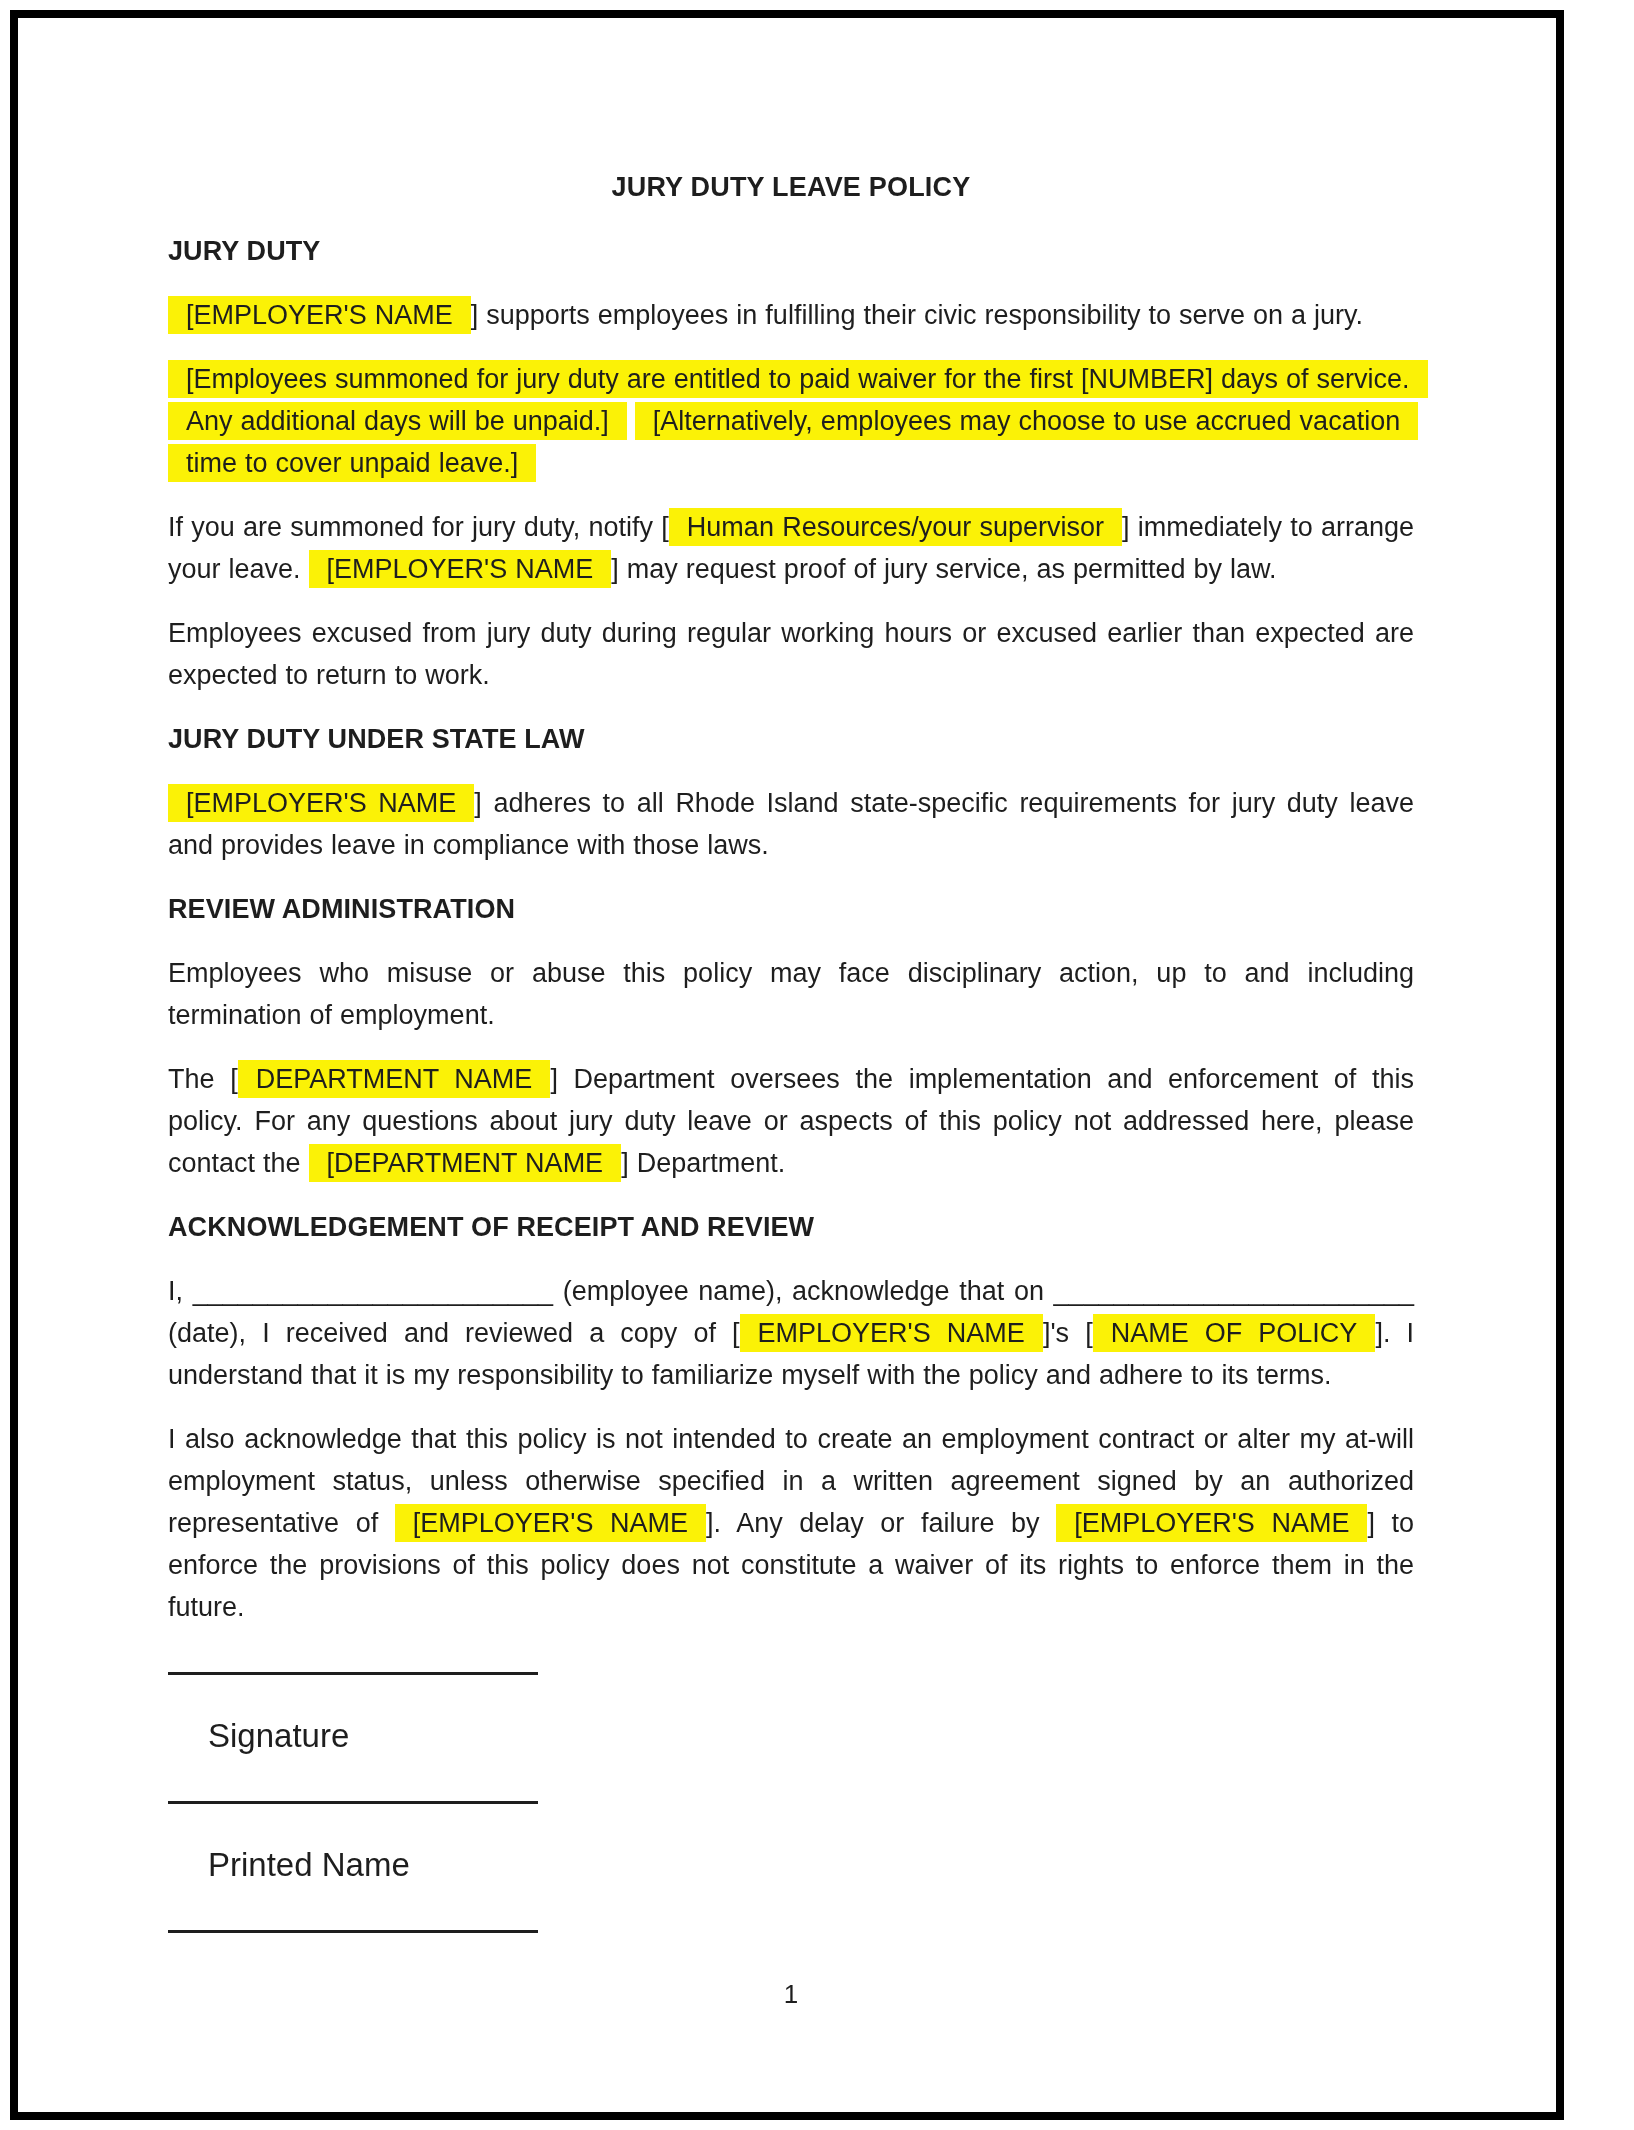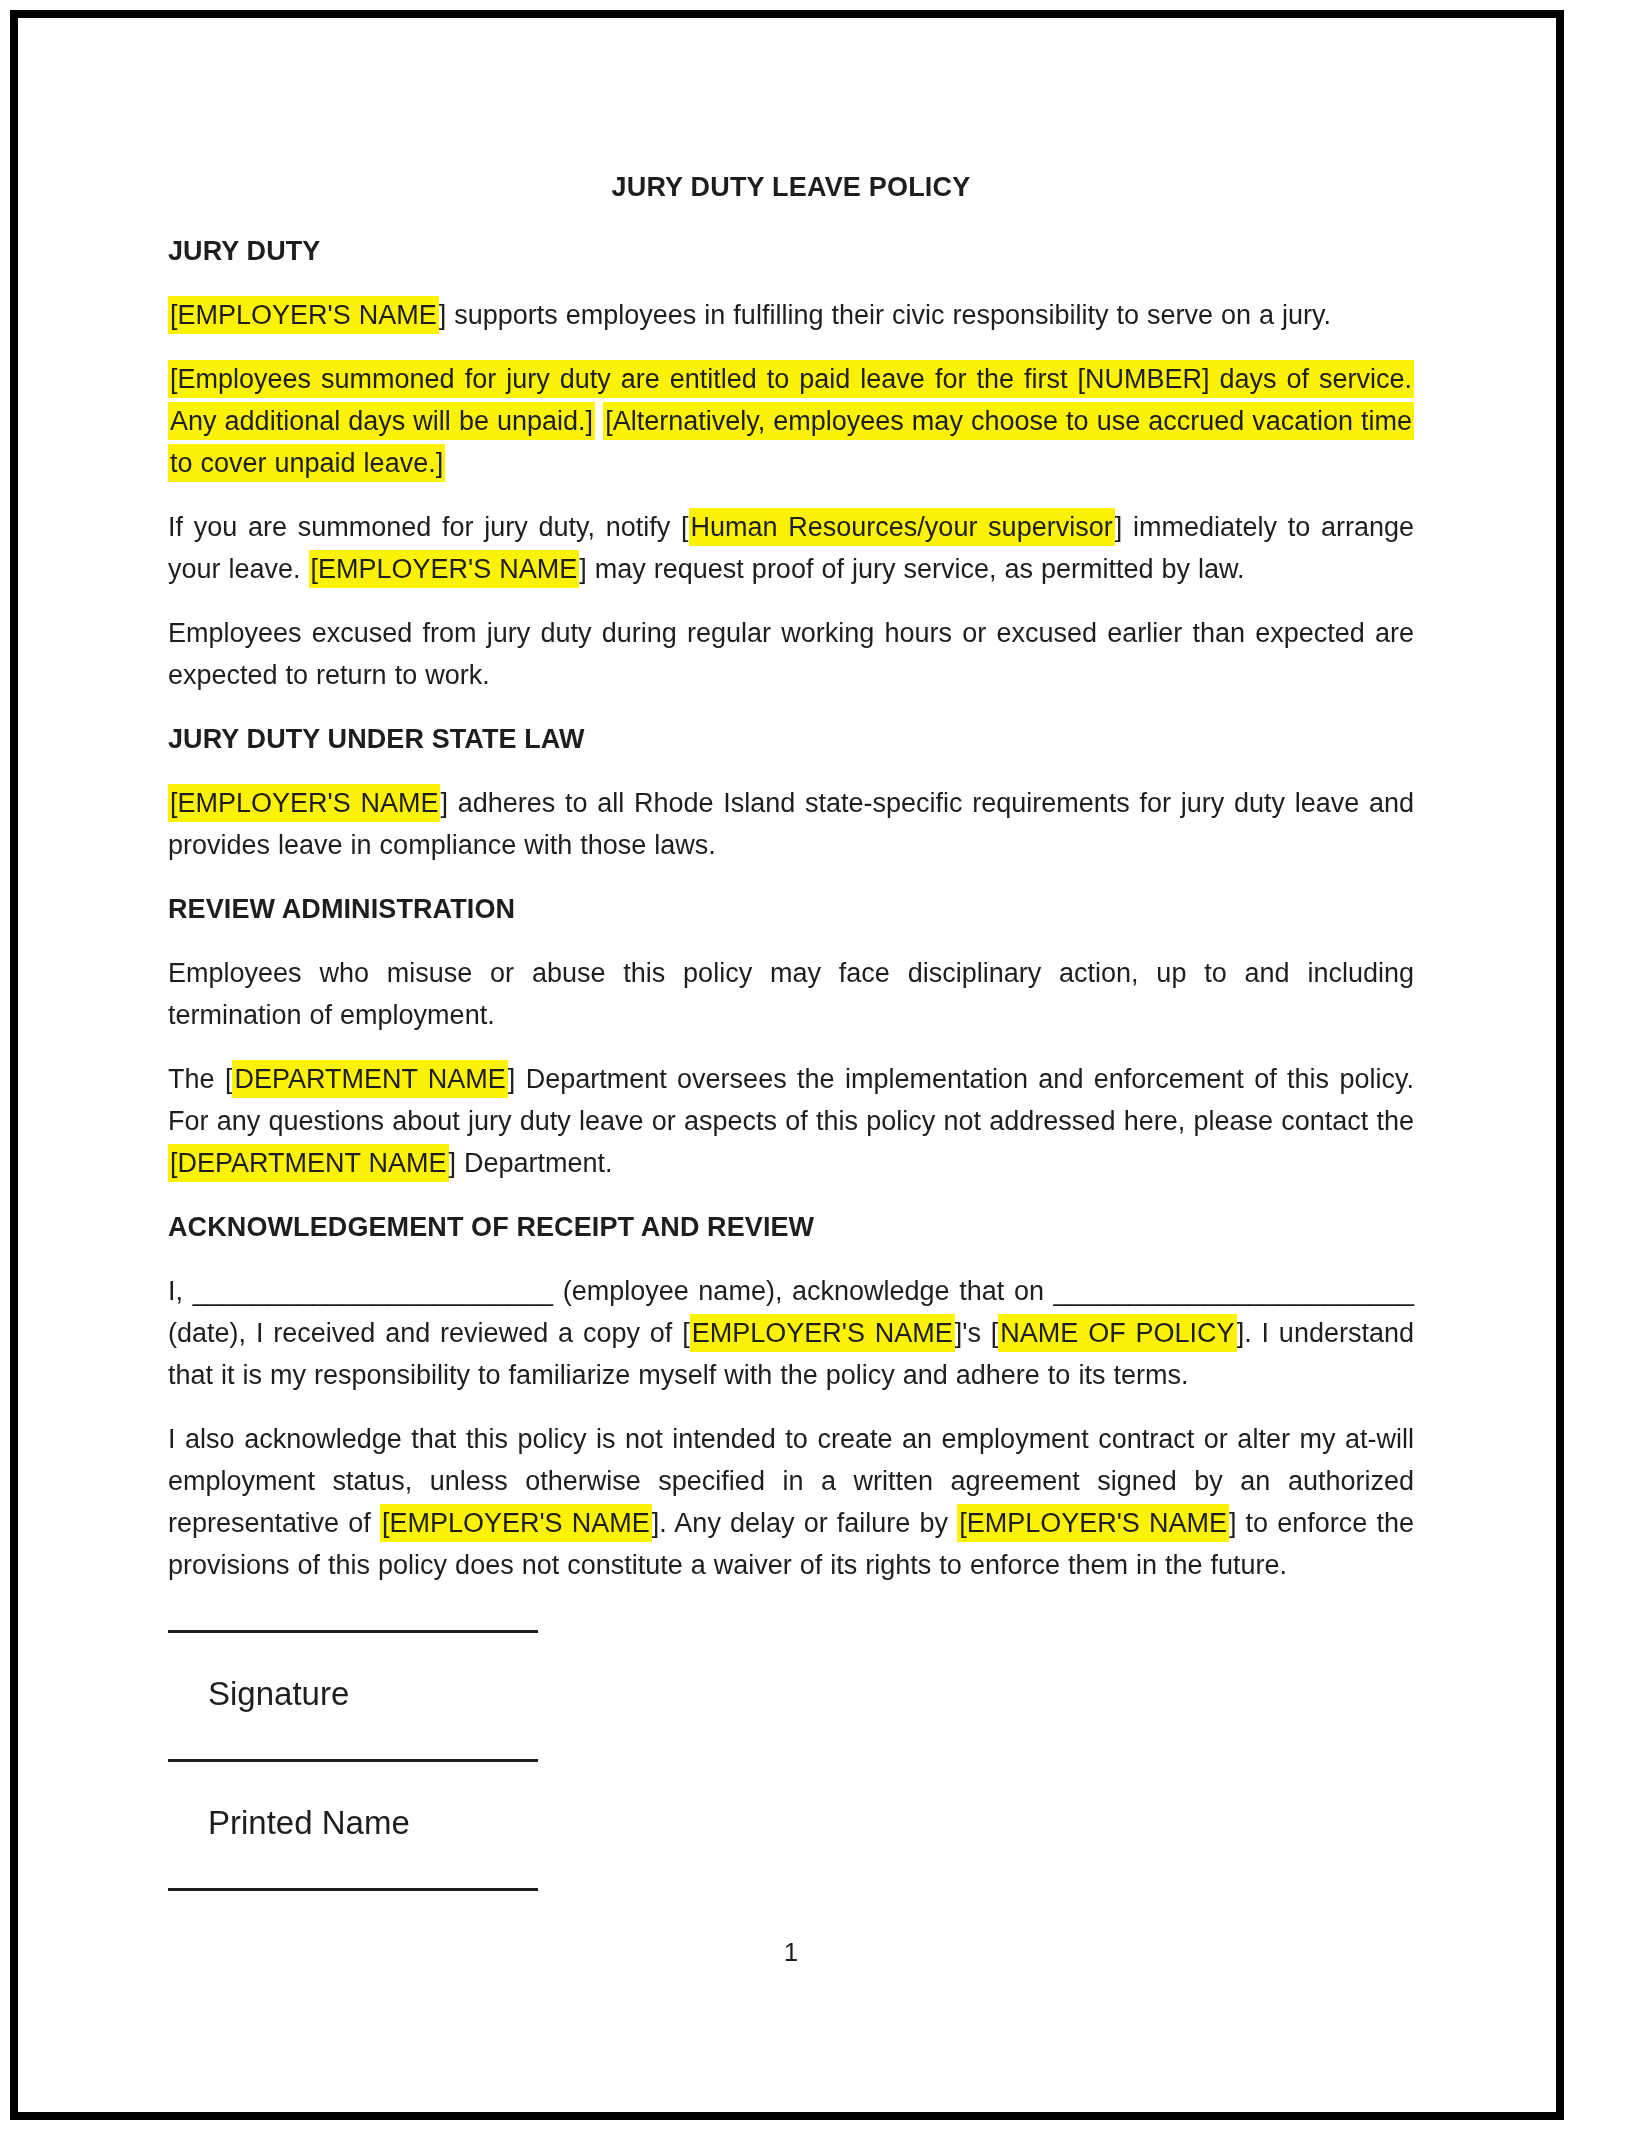--- a/index.html
+++ b/index.html
@@ -31,21 +31,21 @@
   }
   .doc-paragraph{
     margin:22px 0;
     font-size:27px;line-height:42px;
     text-align:justify;
     word-spacing:.5px;
   }
   mark.hl{
     background:var(--hl,#fbf206);
     color:inherit;
-    padding:4px 2px;
+    padding:4px 18px;
     box-decoration-break:clone;
     -webkit-box-decoration-break:clone;
   }
   .sig-line{
     width:370px;height:0;
     border-bottom:3px solid #1e1e1e;
     margin-top:44px;
   }
   .sig-label{
     margin-top:40px;
@@ -63,21 +63,21 @@
 <div class="page">
   <div class="page-frame"></div>
 
   <div class="content">
 
     <div class="doc-title">JURY DUTY LEAVE POLICY</div>
 
     <div id="doc-blocks">
         <h2 class="doc-heading">JURY DUTY</h2>
         <p class="doc-paragraph"><mark class="hl">[EMPLOYER'S NAME</mark>] supports employees in fulfilling their civic responsibility to serve on a jury.</p>
-        <p class="doc-paragraph"><mark class="hl">[Employees summoned for jury duty are entitled to paid leave for the first [NUMBER] days of service. Any additional days will be unpaid.]</mark> <mark class="hl">[Alternatively, employees may choose to use accrued vacation time to cover unpaid leave.]</mark></p>
+        <p class="doc-paragraph"><mark class="hl">[Employees summoned for jury duty are entitled to paid waiver for the first [NUMBER] days of service. Any additional days will be unpaid.]</mark> <mark class="hl">[Alternatively, employees may choose to use accrued vacation time to cover unpaid leave.]</mark></p>
         <p class="doc-paragraph">If you are summoned for jury duty, notify [<mark class="hl">Human Resources/your supervisor</mark>] immediately to arrange your leave. <mark class="hl">[EMPLOYER'S NAME</mark>] may request proof of jury service, as permitted by law.</p>
         <p class="doc-paragraph">Employees excused from jury duty during regular working hours or excused earlier than expected are expected to return to work.</p>
         <h2 class="doc-heading">JURY DUTY UNDER STATE LAW</h2>
         <p class="doc-paragraph"><mark class="hl">[EMPLOYER'S NAME</mark>] adheres to all Rhode Island state-specific requirements for jury duty leave and provides leave in compliance with those laws.</p>
         <h2 class="doc-heading">REVIEW ADMINISTRATION</h2>
         <p class="doc-paragraph">Employees who misuse or abuse this policy may face disciplinary action, up to and including termination of employment.</p>
         <p class="doc-paragraph">The [<mark class="hl">DEPARTMENT NAME</mark>] Department oversees the implementation and enforcement of this policy. For any questions about jury duty leave or aspects of this policy not addressed here, please contact the <mark class="hl">[DEPARTMENT NAME</mark>] Department.</p>
         <h2 class="doc-heading">ACKNOWLEDGEMENT OF RECEIPT AND REVIEW</h2>
         <p class="doc-paragraph">I, ________________________ (employee name), acknowledge that on ________________________ (date), I received and reviewed a copy of [<mark class="hl">EMPLOYER'S NAME</mark>]'s [<mark class="hl">NAME OF POLICY</mark>]. I understand that it is my responsibility to familiarize myself with the policy and adhere to its terms.</p>
         <p class="doc-paragraph">I also acknowledge that this policy is not intended to create an employment contract or alter my at-will employment status, unless otherwise specified in a written agreement signed by an authorized representative of <mark class="hl">[EMPLOYER'S NAME</mark>]. Any delay or failure by <mark class="hl">[EMPLOYER'S NAME</mark>] to enforce the provisions of this policy does not constitute a waiver of its rights to enforce them in the future.</p>

